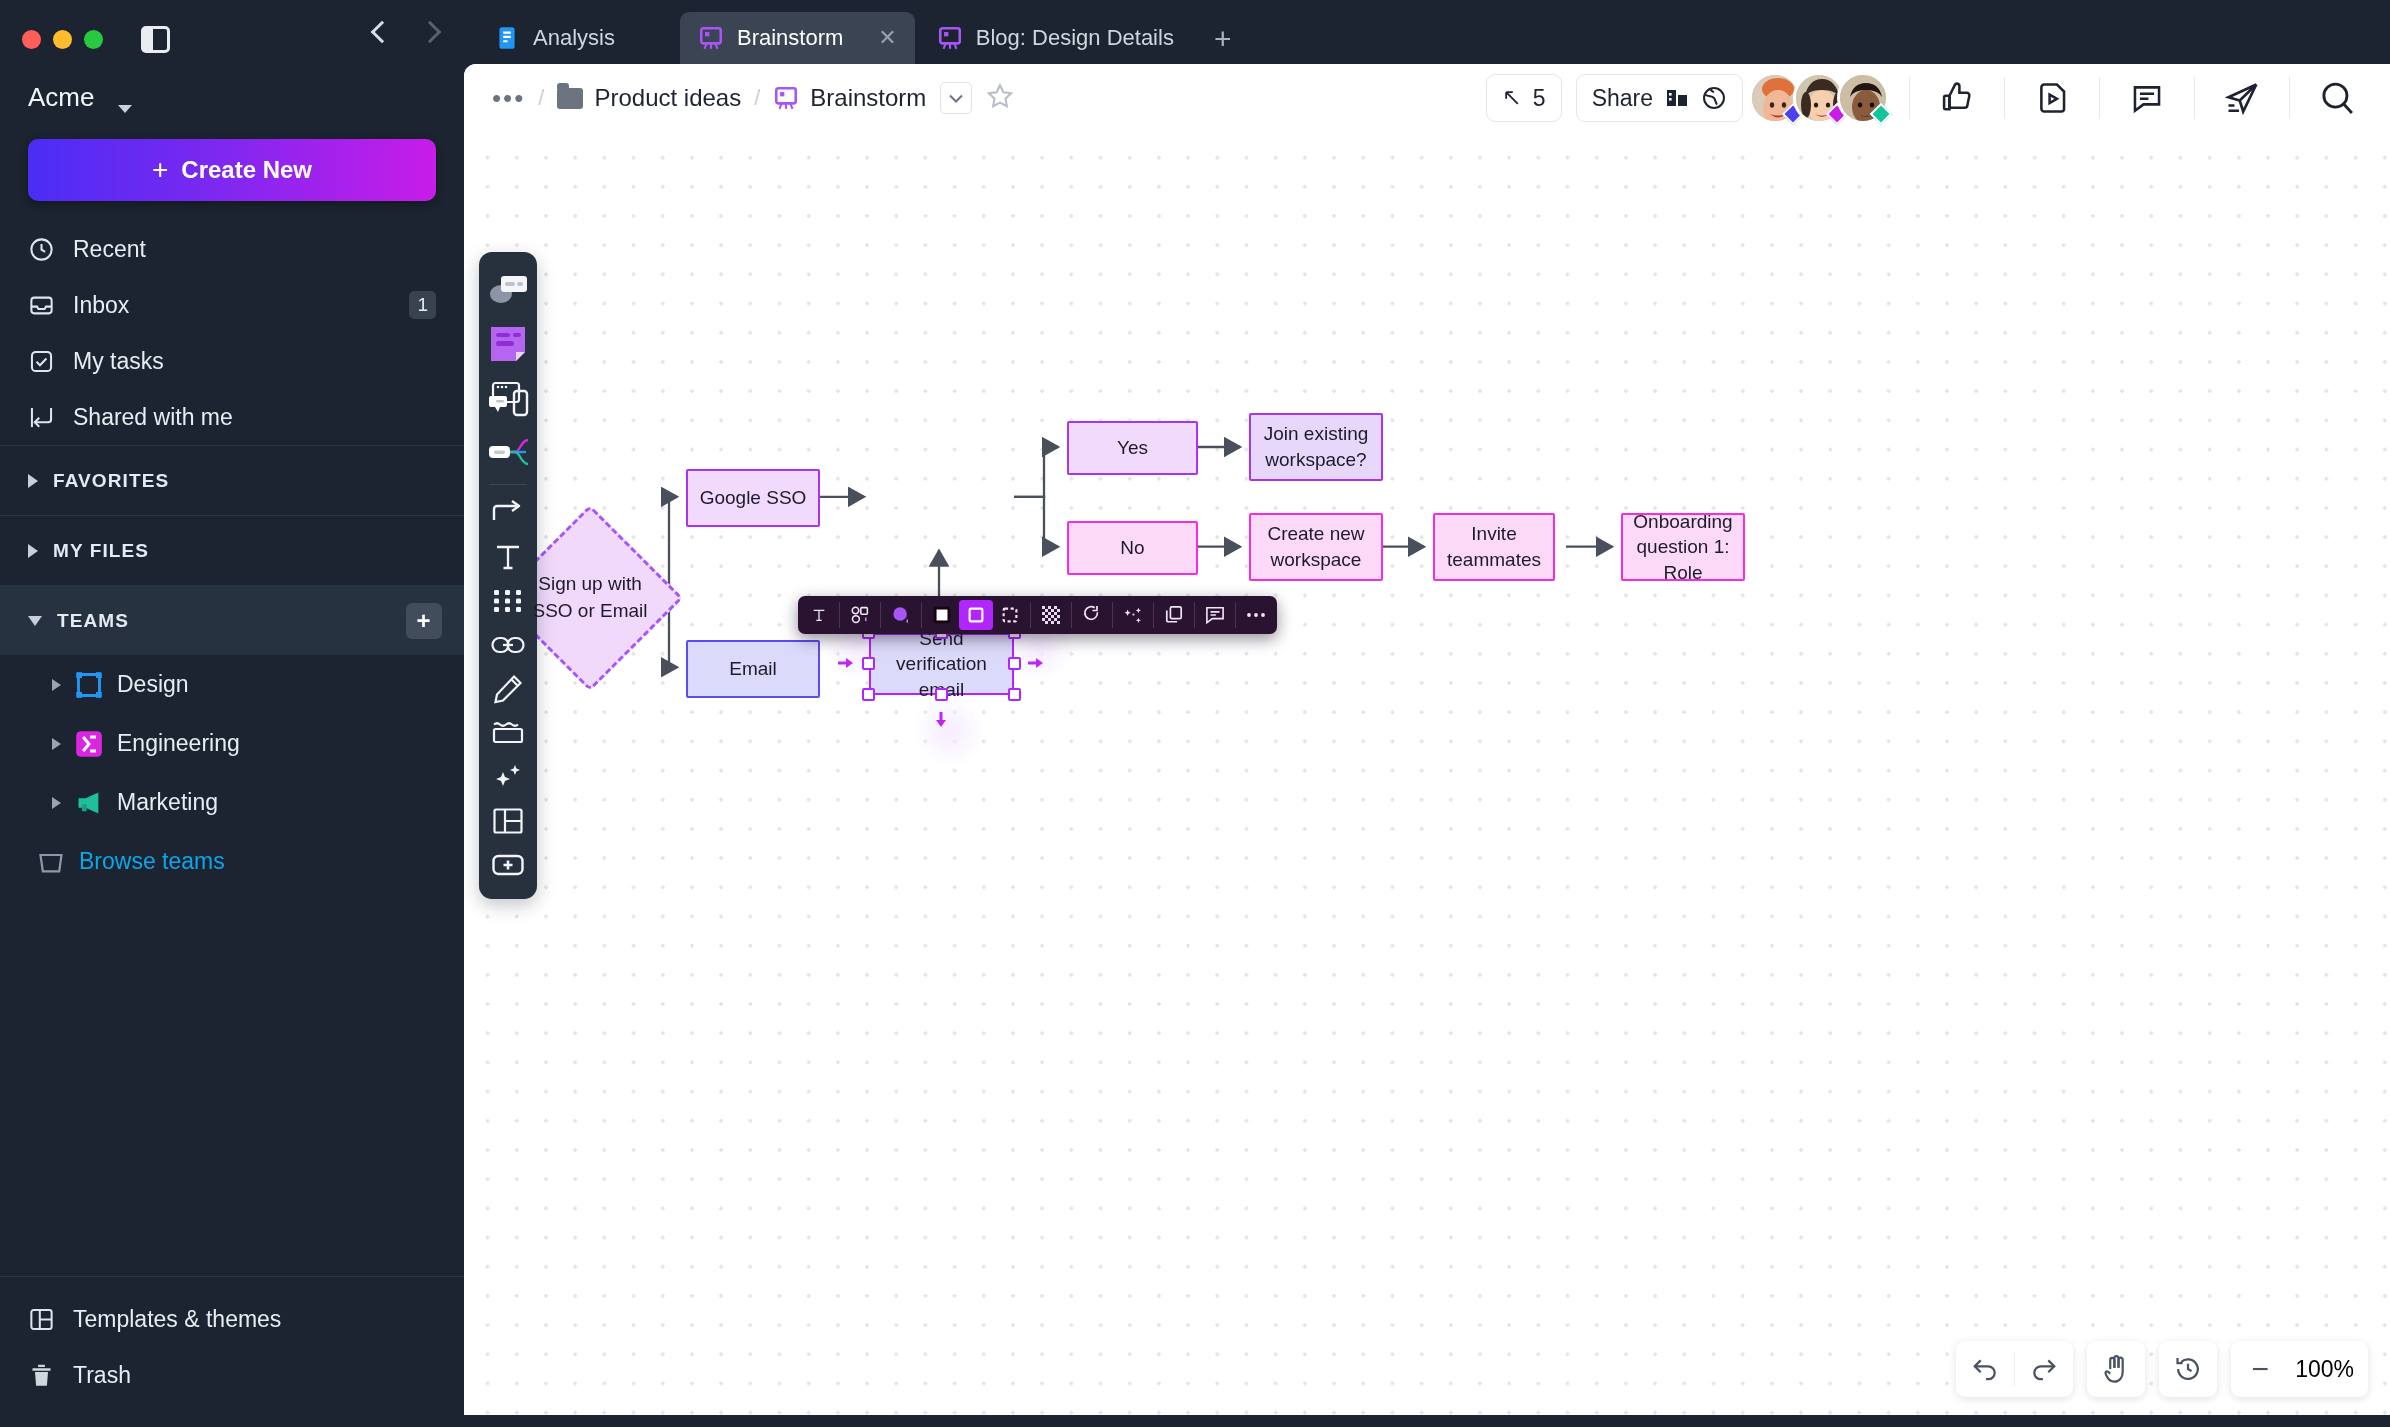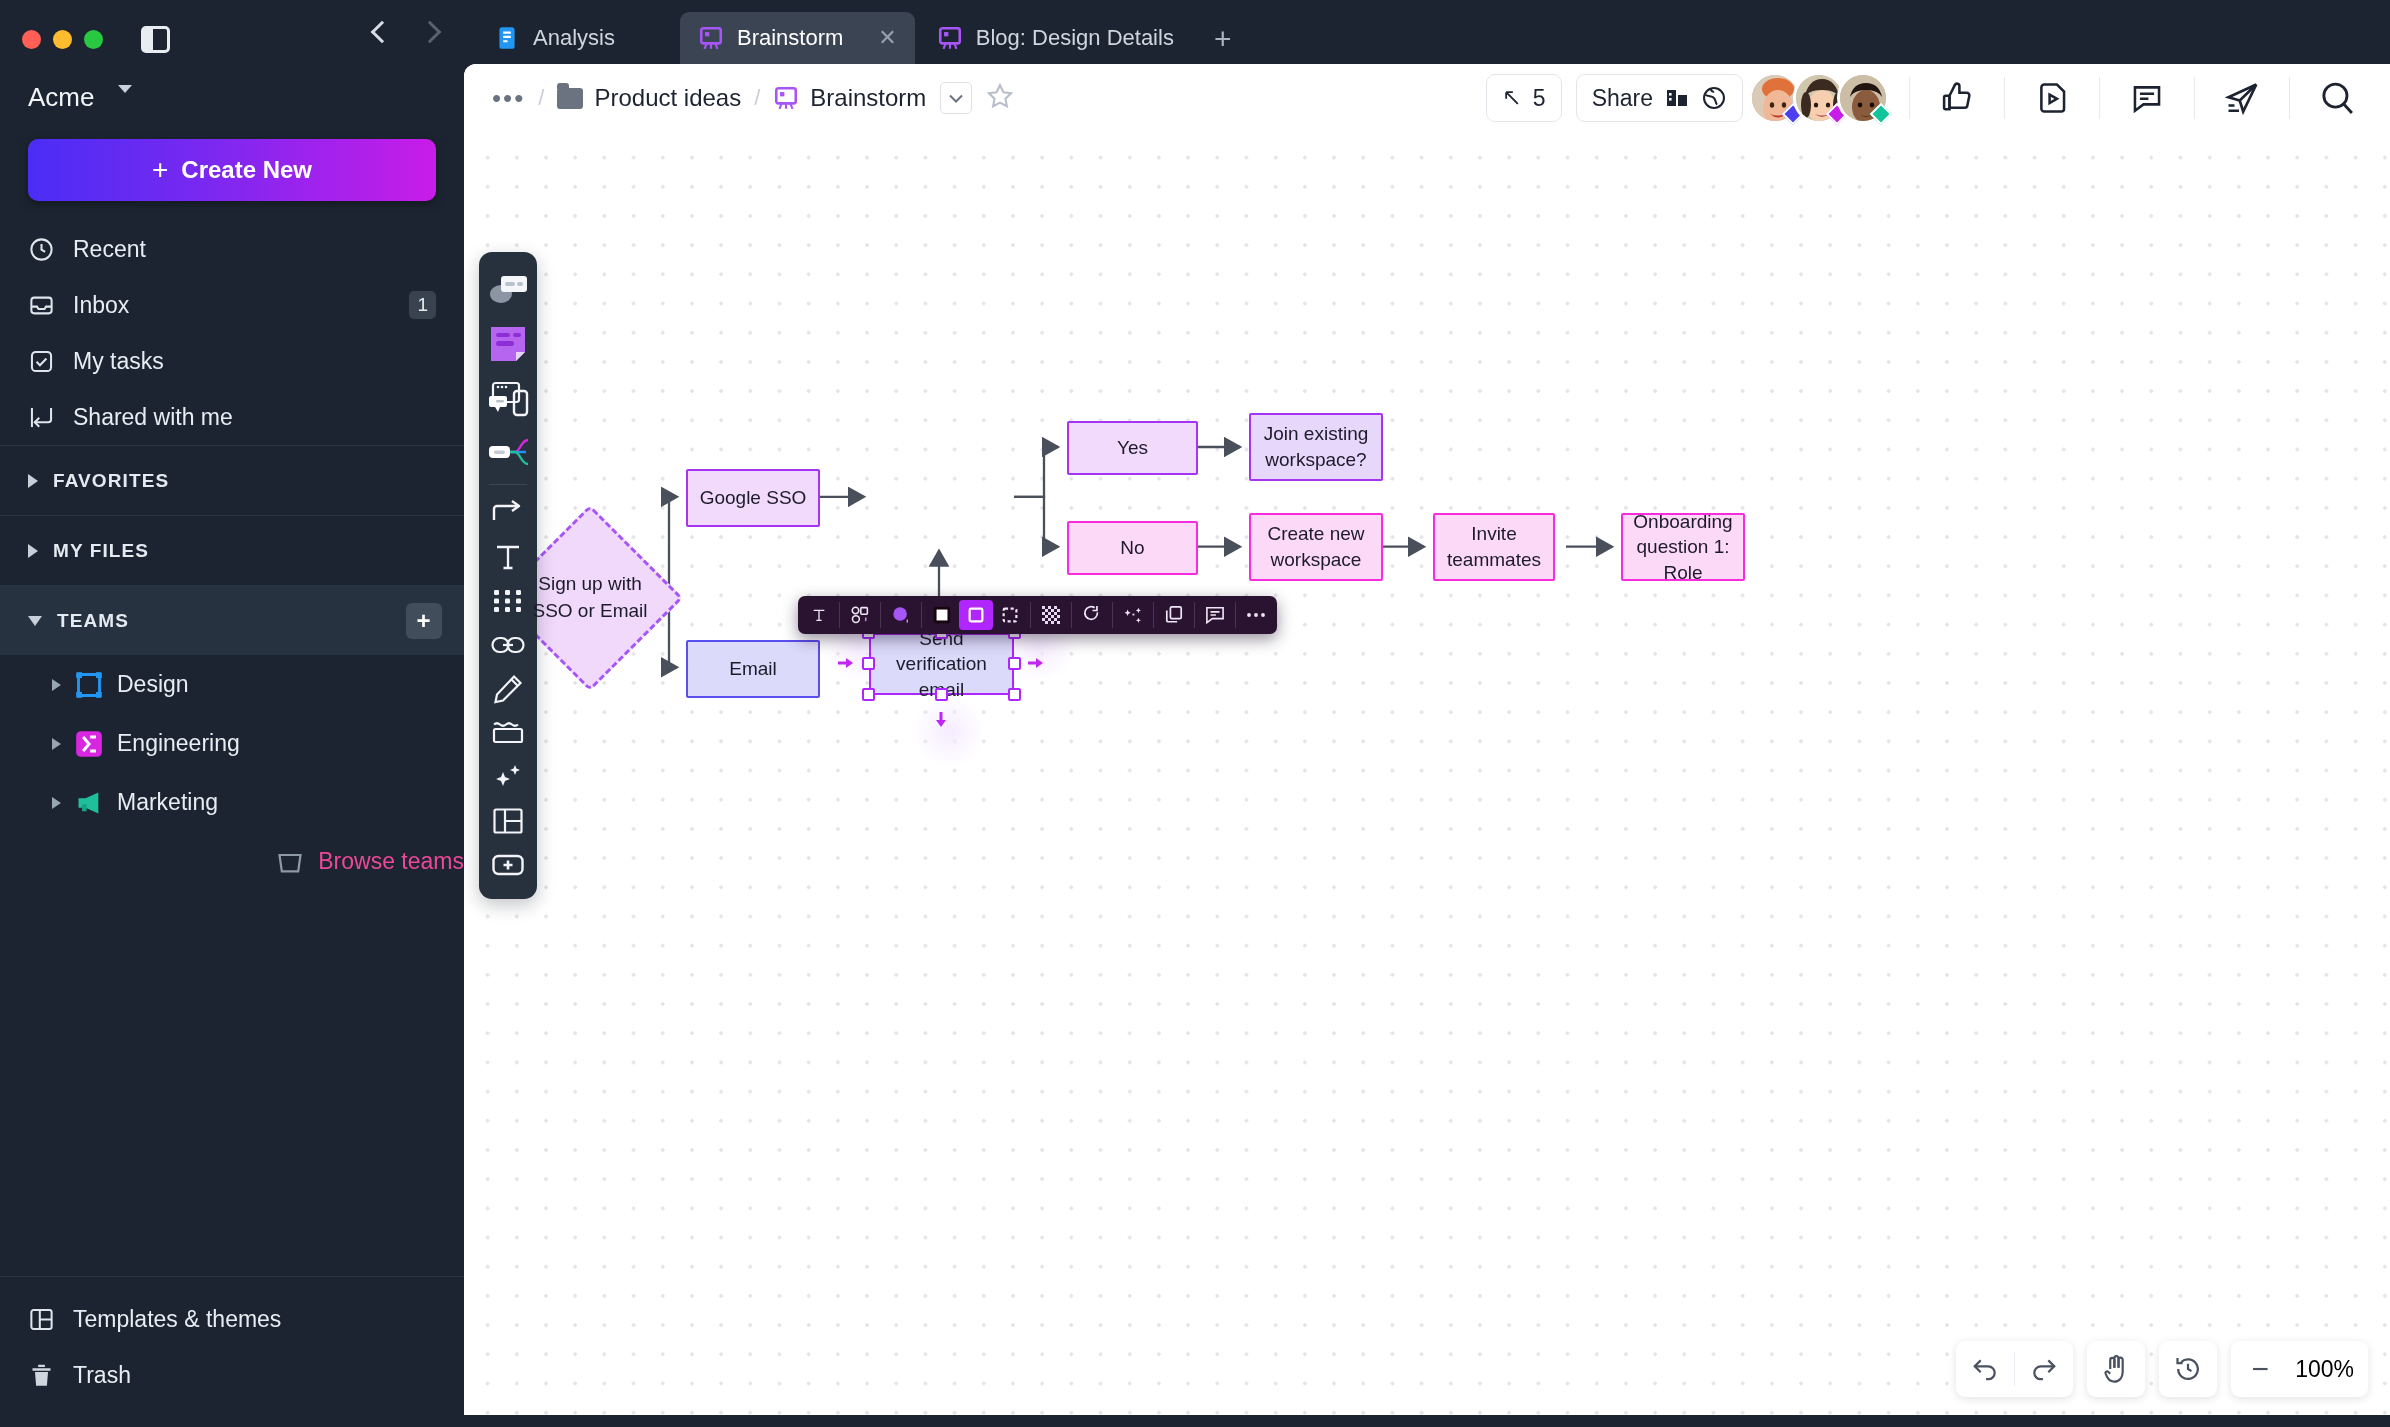--- a/index.html
+++ b/index.html
@@ -28,21 +28,21 @@
   }
   .nav-arrows { position: absolute; right: 24px; top: 20px; display: flex; gap: 26px; }
   .chev { width: 22px; height: 22px; position: relative; }
   .chev::after {
     content: ""; position: absolute; left: 4px; top: 4px; width: 13px; height: 13px;
     border-left: 3px solid #d8dee7; border-bottom: 3px solid #d8dee7;
   }
   .chev.left::after { transform: rotate(45deg); }
   .chev.right::after { border-color: #59626f; transform: rotate(-135deg); }
 
-  .ws-row { padding: 26px 0 0 28px; display: flex; align-items: flex-start; gap: 24px; }
+  .ws-row { padding: 26px 0 0 28px; display: flex; align-items: flex-end; gap: 24px; }
   .ws-name { color: #f2f5f8; font-size: 26px; font-weight: 500; }
   .caret-dn { width: 0; height: 0; border-left: 7px solid transparent; border-right: 7px solid transparent; border-top: 8px solid #c9d1da; margin-top:3px;}
 
   .create-new {
     margin: 26px 28px 0 28px; height: 62px; border-radius: 10px;
     background: linear-gradient(90deg,#4b2df5 0%, #7b28f0 45%, #c91ce8 100%);
     color: #fff; font-size: 24px; font-weight: 600;
     display: flex; align-items: center; justify-content: center; gap: 13px;
     box-shadow: 0 3px 10px rgba(0,0,0,.35); cursor: pointer;
   }
@@ -74,21 +74,21 @@
   }
   .team-item {
     display: flex; align-items: center; gap: 14px; height: 59px; padding-left: 52px;
     color: #e8edf3; font-size: 23px; cursor: pointer;
   }
   .tri-sm { width: 0; height: 0; border-top: 6px solid transparent; border-bottom: 6px solid transparent; border-left: 9px solid #9aa5b2; flex:0 0 9px;}
   .team-ico { width: 28px; height: 28px; border-radius: 5px; flex: 0 0 28px; }
   .lock { width: 14px; height: 16px; position: relative; margin-left: 4px; flex:0 0 14px;}
   .lock::before { content:""; position:absolute; bottom:0; left:0; width:14px; height:10px; background:#9aa5b2; border-radius:2px;}
   .lock::after { content:""; position:absolute; top:0; left:3px; width:8px; height:8px; border:2px solid #9aa5b2; border-bottom:0; border-radius:4px 4px 0 0;}
-  .browse { color: #ec4899; padding-left: 37px; justify-content: flex-end; }
+  .browse { color: #0ea5e9; padding-left: 37px; }
 
   .side-bottom { margin-top: auto; border-top: 1px solid #2a3542; padding: 14px 0 24px 0; }
 
   
   .tabbar { position: absolute; left: 464px; top: 0; right: 0; height: 64px; display: flex; align-items: flex-end; gap: 4px; padding-left: 12px; }
   .tab {
     height: 52px; border-radius: 9px 9px 0 0; display: flex; align-items: center; gap: 13px;
     padding: 0 18px; color: #cfd6de; font-size: 22px; cursor: pointer; min-width: 200px;
     background: transparent; position: relative;
   }

